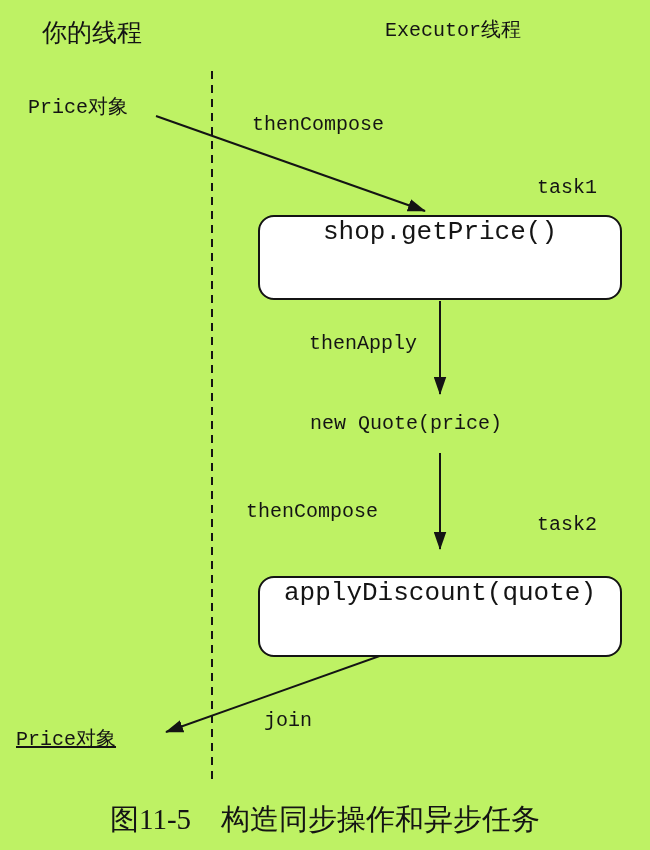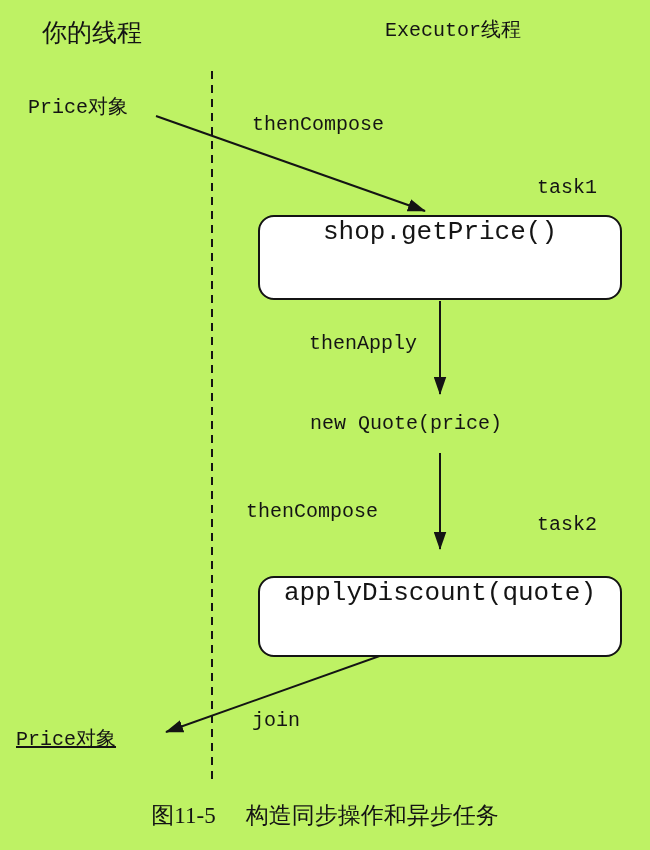--- a/index.html
+++ b/index.html
@@ -56,21 +56,21 @@
     font-family: "Liberation Mono", "DejaVu Sans Mono", monospace;
     font-size: 26px;
   }
   .caption {
     position: absolute;
     left: 0;
     right: 0;
     top: 800px;
     text-align: center;
     font-family: "Liberation Serif", "DejaVu Serif", serif;
-    font-size: 23px;
+    font-size: 29px;
     color: #141414;
   }
   .caption .figno {
     margin-right: 30px;
   }
 </style>
 </head>
 <body>
 
 <div class="page">
@@ -107,21 +107,21 @@
   <div class="lbl mono" style="left:310px; top:413px;">new Quote(price)</div>
 
   <div class="lbl mono" style="left:246px; top:489px;margin-top:12px;">thenCompose</div>
 
   <div class="lbl mono" style="left:537px; top:514px;">task2</div>
 
   <div class="task-box" style="top:576px; height:81px;">
     <span>applyDiscount(quote)</span>
   </div>
 
-  <div class="lbl mono" style="left:252px; top:710px;">join</div>
+  <div class="lbl mono" style="left:264px; top:710px;">join</div>
 
   <div class="lbl mono" style="left:16px; top:729px;text-decoration:underline;">Price对象</div>
 
   <div class="caption">
     <span class="figno">图11-5</span><span>构造同步操作和异步任务</span>
   </div>
 
 </div>
 
 </body></html>

